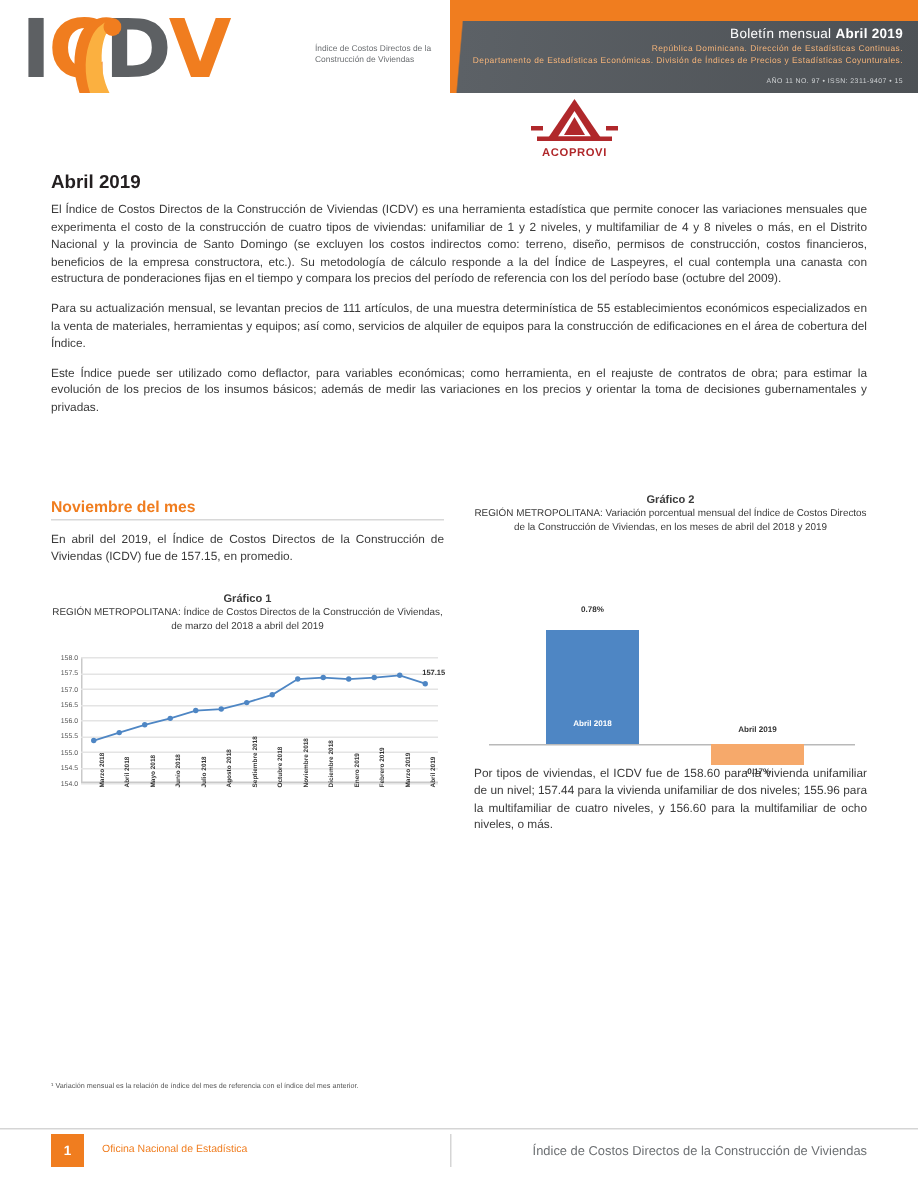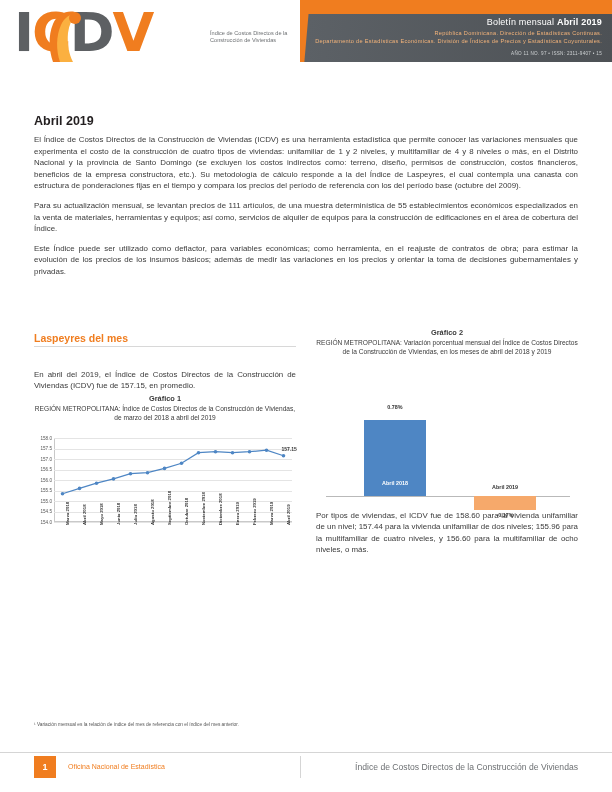--- a/index.html
+++ b/index.html
@@ -84,21 +84,21 @@
   
   .sec-head {
     position:absolute; left:34px; top:222px;
     font-size:10.5px; font-weight:bold; color:#f07d1f;
   }
   .sec-head-rule {
     position:absolute; left:34px; top:236px; width:262px; height:1px; background:#d8d8d8;
   }
 
   
-  .col-left { position:absolute; left:34px; top:259px; width:262px; }
+  .col-left { position:absolute; left:34px; top:244px; width:262px; }
   .col-left p { margin:0; font-size:7.9px; line-height:11.4px; color:#3a3a3a; text-align:justify; }
 
   .chart1-box { position:absolute; left:34px; top:284px; width:262px; height:220px; }
   .chart-title { text-align:center; font-size:7.4px; font-weight:bold; color:#3a3a3a; }
   .chart-sub { text-align:center; font-size:6.6px; color:#3a3a3a; line-height:8.6px; margin-top:2px;}
 
   .c1-plot { position:absolute; left:0; top:44px; width:262px; height:116px; }
   .c1-axis-label { position:absolute; font-size:4.6px; color:#555; text-align:right; width:18px;}
   .c1-grid { position:absolute; left:20px; top:0; width:238px; height:84px; border-left:0.6px solid #c9c9c9; border-bottom:0.6px solid #c9c9c9;}
   .c1-xlab {
@@ -164,34 +164,45 @@
     </div>
     <svg class="logo-swirl" viewBox="0 0 34 54">
       <path d="M6 52 C2 40 1 26 6 14 C10 4 20 0 28 2 C22 6 18 12 17 20 C16 30 18 42 22 52 Z" fill="#f07d1f"></path>
       <path d="M13 52 C9 40 9 26 14 15 C17 8 23 4 29 3 C25 9 22 15 21 23 C20 34 22 44 26 52 Z" fill="#fbb040"></path>
       <circle cx="28" cy="8" r="6" fill="#f07d1f"></circle>
     </svg>
     <div class="logo-caption">Índice de Costos Directos de la Construcción de Viviendas</div>
   </div>
 
   <div class="mid-logos">
+    <div class="acoprovi">
+      <svg viewBox="0 0 86 34" width="86" height="34">
+        <polygon points="43,2 62,30 24,30" fill="#b0282b"></polygon>
+        <polygon points="43,10 54,27 32,27" fill="#ffffff"></polygon>
+        <polygon points="43,14 50,26 36,26" fill="#b0282b"></polygon>
+        <rect x="18" y="27" width="50" height="3" fill="#b0282b"></rect>
+        <rect x="14" y="20" width="8" height="3" fill="#b0282b"></rect>
+        <rect x="64" y="20" width="8" height="3" fill="#b0282b"></rect>
+      </svg>
+      <div class="acop-label">ACOPROVI</div>
+    </div>
   </div>
 </div>
 
 <div class="page-body">
 
   <div class="doc-title">Abril 2019</div>
 
   <div class="intro">
     <p class="italic">El Índice de Costos Directos de la Construcción de Viviendas (ICDV) es una herramienta estadística que permite conocer las variaciones mensuales que experimenta el costo de la construcción de cuatro tipos de viviendas: unifamiliar de 1 y 2 niveles, y multifamiliar de 4 y 8 niveles o más, en el Distrito Nacional y la provincia de Santo Domingo (se excluyen los costos indirectos como: terreno, diseño, permisos de construcción, costos financieros, beneficios de la empresa constructora, etc.). Su metodología de cálculo responde a la del Índice de Laspeyres, el cual contempla una canasta con estructura de ponderaciones fijas en el tiempo y compara los precios del período de referencia con los del período base (octubre del 2009).</p>
     <p>Para su actualización mensual, se levantan precios de 111 artículos, de una muestra determinística de 55 establecimientos económicos especializados en la venta de materiales, herramientas y equipos; así como, servicios de alquiler de equipos para la construcción de edificaciones en el área de cobertura del Índice.</p>
     <p>Este Índice puede ser utilizado como deflactor, para variables económicas; como herramienta, en el reajuste de contratos de obra; para estimar la evolución de los precios de los insumos básicos; además de medir las variaciones en los precios y orientar la toma de decisiones gubernamentales y privadas.</p>
   </div>
 
-  <div class="sec-head">Laspeyres del mes</div>
+  <div class="sec-head">Noviembre del mes</div>
   <div class="sec-head-rule"></div>
 
   <div class="col-left">
     <p>En abril del 2019, el Índice de Costos Directos de la Construcción de Viviendas (ICDV) fue de 157.15, en promedio.</p>
   </div>
 
   <div class="chart1-box">
     <div class="chart-title">Gráfico 1</div>
     <div class="chart-sub">REGIÓN METROPOLITANA: Índice de Costos Directos de la Construcción de Viviendas, de marzo del 2018 a abril del 2019</div>
     <div class="c1-plot">

